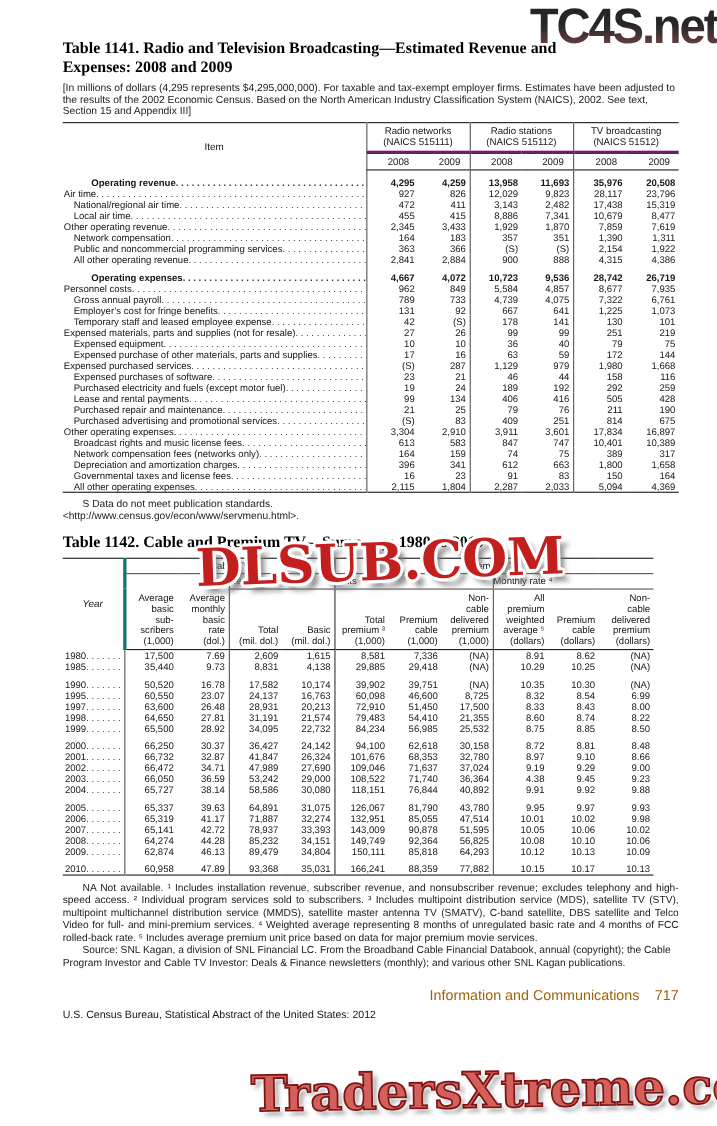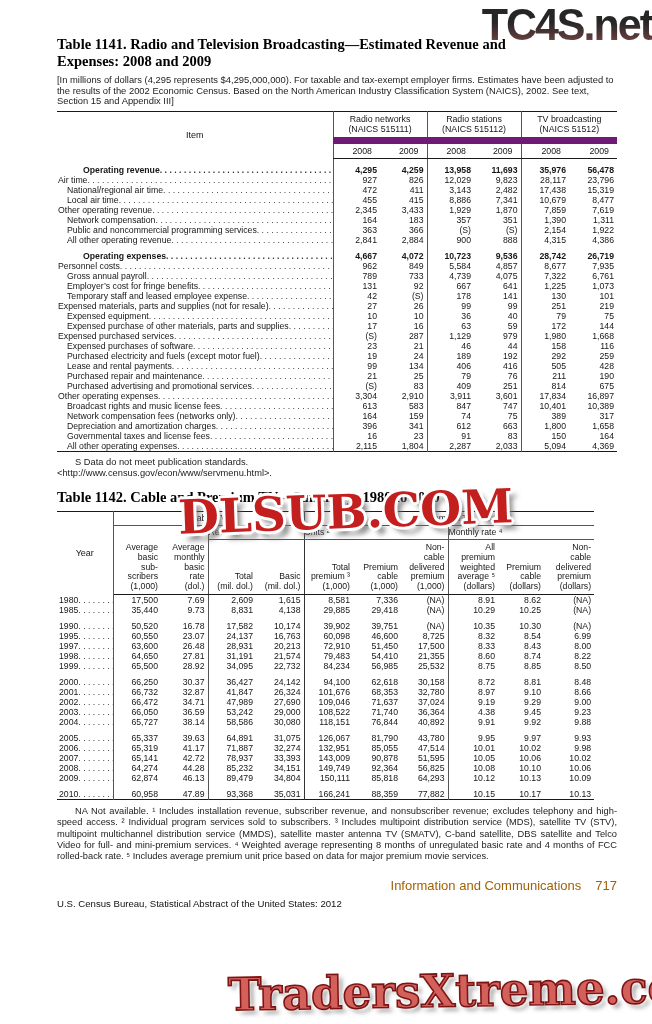--- a/index.html
+++ b/index.html
@@ -17,40 +17,40 @@
   th,td{padding:0;font-weight:normal;}
   .num{text-align:right;padding-right:3px;font-size:8.7px;line-height:10px;white-space:nowrap;}
   .bl{border-left:1px solid #555;}
   .blh{border-left:1.5px solid #333;}
   .gap td{padding-top:6px;}
   tr.bold td{font-weight:bold;}
 
   
   #t1141{width:560px;border-top:1.5px solid #1a1a1a;border-bottom:1.5px solid #1a1a1a;margin-bottom:5px;}
   #t1141 .itemhead{text-align:center;font-size:9px;vertical-align:middle;}
-  #t1141 .grp{font-size:8.8px;line-height:10.5px;text-align:center;border-bottom:7px solid #701a75;padding:2px 0;}
+  #t1141 .grp{font-size:8.8px;line-height:10.5px;text-align:center;border-bottom:3px solid #701a75;padding:2px 0;}
   #t1141 .yr{font-size:8.8px;text-align:right;padding:2px 8px 2px 0;border-bottom:1.5px solid #1a1a1a;}
   #t1141 td.item{font-size:8.7px;line-height:10px;}
   .leader{display:flex;align-items:baseline;overflow:hidden;}
   .leader .lbl{white-space:nowrap;}
   .leader .dots{flex:1;overflow:hidden;white-space:nowrap;color:#333;}
   .leader .dots::after{content:" . . . . . . . . . . . . . . . . . . . . . . . . . . . . . . . . . . . . . . . . . . . . . . . . . . . . . . . . . . . . . . . . . . . .";font-size:8.7px;}
   td.item.i0 .leader{padding-left:1px;}
   td.item.i1 .leader{padding-left:10px;}
   td.item.i2 .leader{padding-left:26px;}
 
   
   .foot{font-size:9.3px;line-height:11.3px;margin:0;color:#222;}
   .foot.ind{text-indent:18px;}
   .foot.just{text-align:justify;text-indent:18px;}
 
   
   #t1142{width:537px;border-top:1.5px solid #1a1a1a;border-bottom:1.5px solid #1a1a1a;margin-bottom:6px;}
   #t1142 th{font-size:8.7px;line-height:9.8px;}
-  #t1142 .yearhead{text-align:center;vertical-align:middle;font-size:9px;border-right:1px solid #0f766e;}
+  #t1142 .yearhead{text-align:center;vertical-align:middle;font-size:9px;border-right:3px solid #0f766e;font-style:italic;}
   #t1142 .grp{text-align:center;border-bottom:1px solid #555;padding:2px 0 1px 0;margin-top:32px;}
   #t1142 .sub{text-align:left;border-bottom:1px solid #555;padding:2px 0 1px 0;}
   #t1142 .nob{border-bottom:none;}
   #t1142 .colhead{text-align:right;vertical-align:bottom;white-space:pre-line;
                   padding:3px 3px 2px 0;border-bottom:1.5px solid #1a1a1a;}
   #t1142 td.yearcell{font-size:8.7px;line-height:10px;}
   #t1142 td.yearcell .leader{padding-left:2px;}
 
   .sec-gap{height:10px;}
 
@@ -129,21 +129,21 @@
               <div class="leader">
                 <span class="lbl">Operating revenue</span>
                 <span class="dots"></span>
               </div>
             </td>
             <td class="num bl">4,295</td>
             <td class="num">4,259</td>
             <td class="num bl">13,958</td>
             <td class="num">11,693</td>
             <td class="num bl">35,976</td>
-            <td class="num">56,478</td>
+            <td class="num">20,508</td>
           </tr>
           <tr>
             <td class="item i0">
               <div class="leader">
                 <span class="lbl">Air time</span>
                 <span class="dots"></span>
               </div>
             </td>
             <td class="num bl">927</td>
             <td class="num">826</td>
@@ -915,20 +915,21 @@
             <td class="num">88,359</td>
             <td class="num">77,882</td>
             <td class="num bl">10.15</td>
             <td class="num">10.17</td>
             <td class="num">10.13</td>
           </tr>
         </tbody>
     </table>
 
     <p class="foot just">NA Not available. ¹ Includes installation revenue, subscriber revenue, and nonsubscriber revenue; excludes telephony and high-speed access. ² Individual program services sold to subscribers. ³ Includes multipoint distribution service (MDS), satellite TV (STV), multipoint multichannel distribution service (MMDS), satellite master antenna TV (SMATV), C-band satellite, DBS satellite and Telco Video for full- and mini-premium services. ⁴ Weighted average representing 8 months of unregulated basic rate and 4 months of FCC rolled-back rate. ⁵ Includes average premium unit price based on data for major premium movie services.</p>
+    <p class="foot ind">Source: SNL Kagan, a division of SNL Financial LC. From the Broadband Cable Financial Databook, annual (copyright); the Cable Program Investor and Cable TV Investor: Deals &amp; Finance newsletters (monthly); and various other SNL Kagan publications.</p>
 
     <div class="footer-line">
       <span>Information and Communications</span><span class="pg">717</span>
     </div>
     <div class="credit">U.S. Census Bureau, Statistical Abstract of the United States: 2012</div>
   </div>
 
   <div class="wm wm-top">TC4S.net</div>
   <div class="wm wm-mid">DLSUB.COM</div>
   <div class="wm wm-bot">TradersXtreme.com</div>

